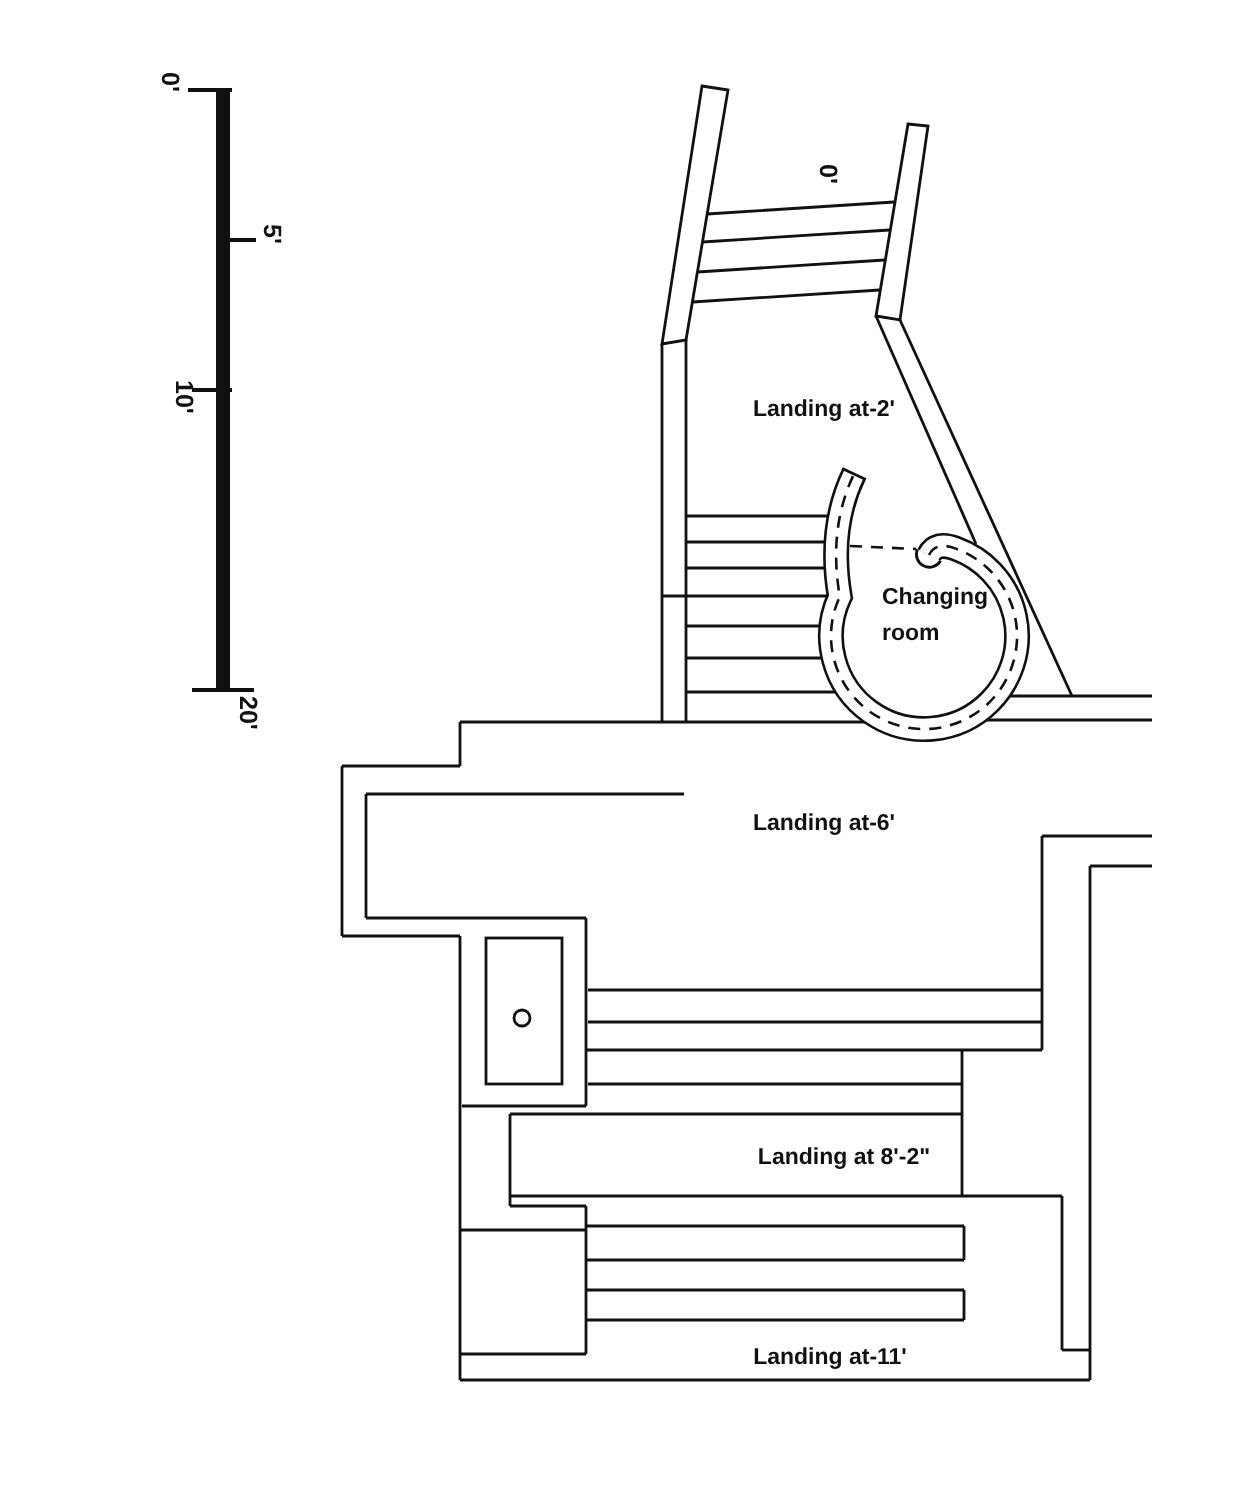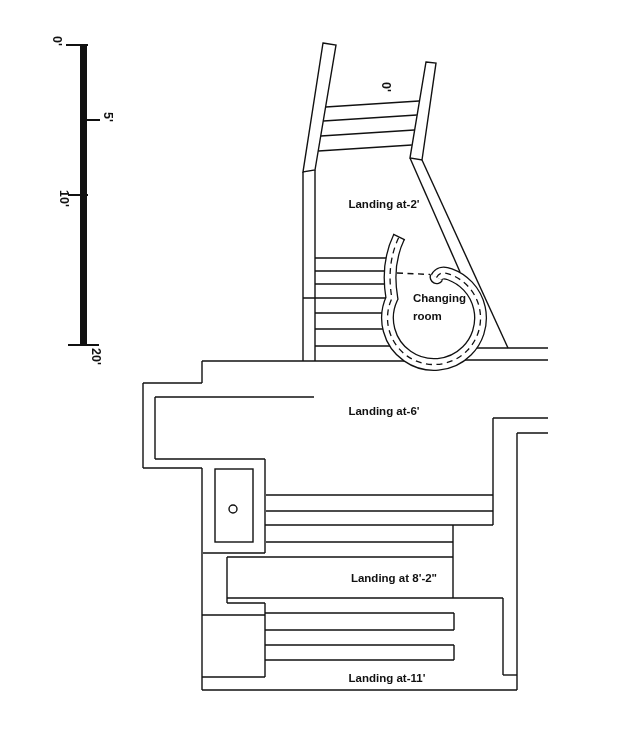--- a/index.html
+++ b/index.html
@@ -1,16 +1,16 @@
 <!DOCTYPE html>
 <html><head>
 <meta charset="utf-8">
 <style>
   html,body{margin:0;padding:0;background:#fff;}
-  .page{width:548px;height:746px;background:#ffffff;position:relative;overflow:hidden;}
+  .page{width:548px;height:746px;background:#ffffff;position:relative;overflow:hidden;margin-left:28px;}
   svg{display:block;}
   text{font-family:"Liberation Sans", sans-serif;font-weight:bold;fill:#111;}
   .lbl{font-size:11.5px;}
   .rot{font-size:12.5px;}
 </style>
 </head>
 <body>
 
 <div class="page">
 <svg width="620" height="746" viewBox="0 0 620 746">

